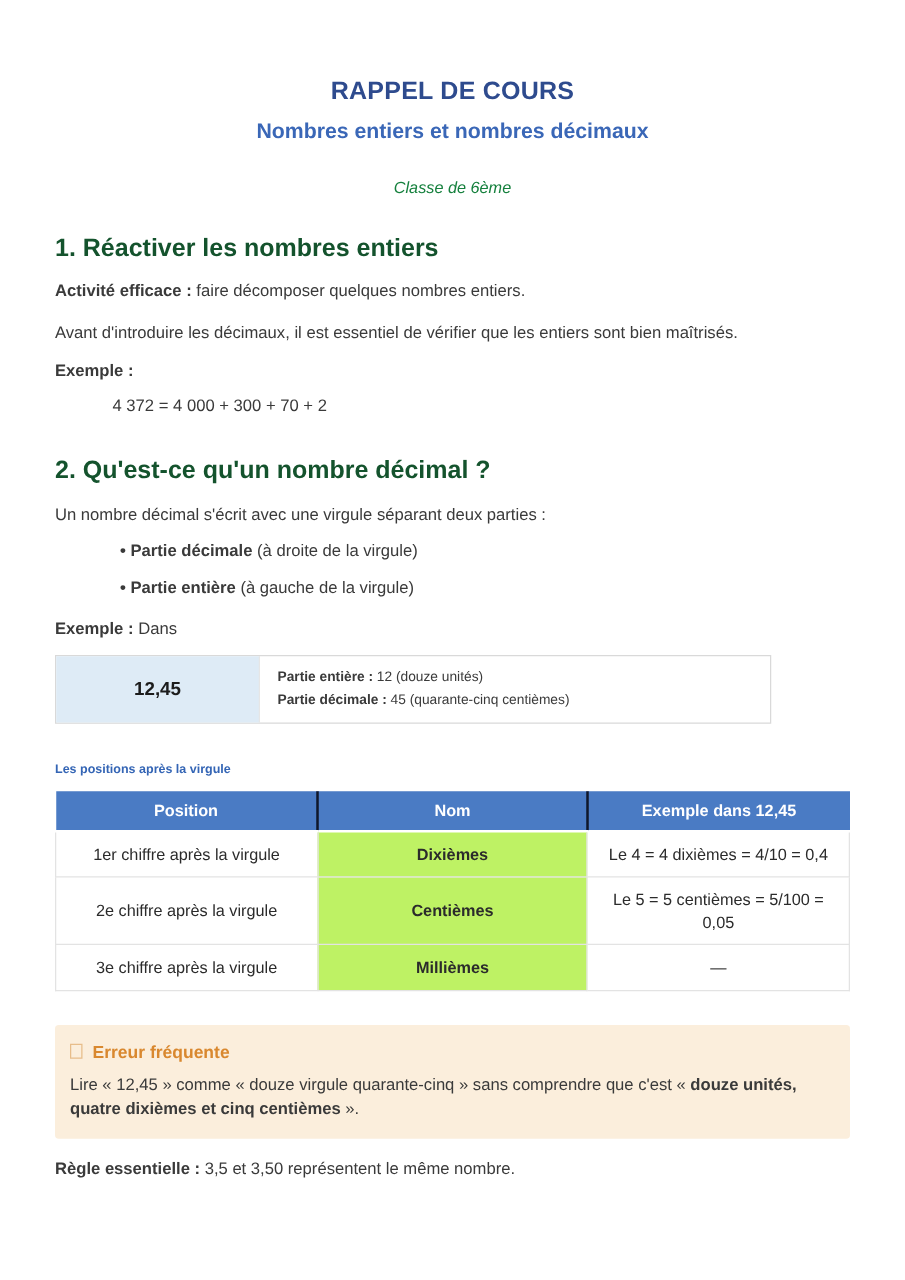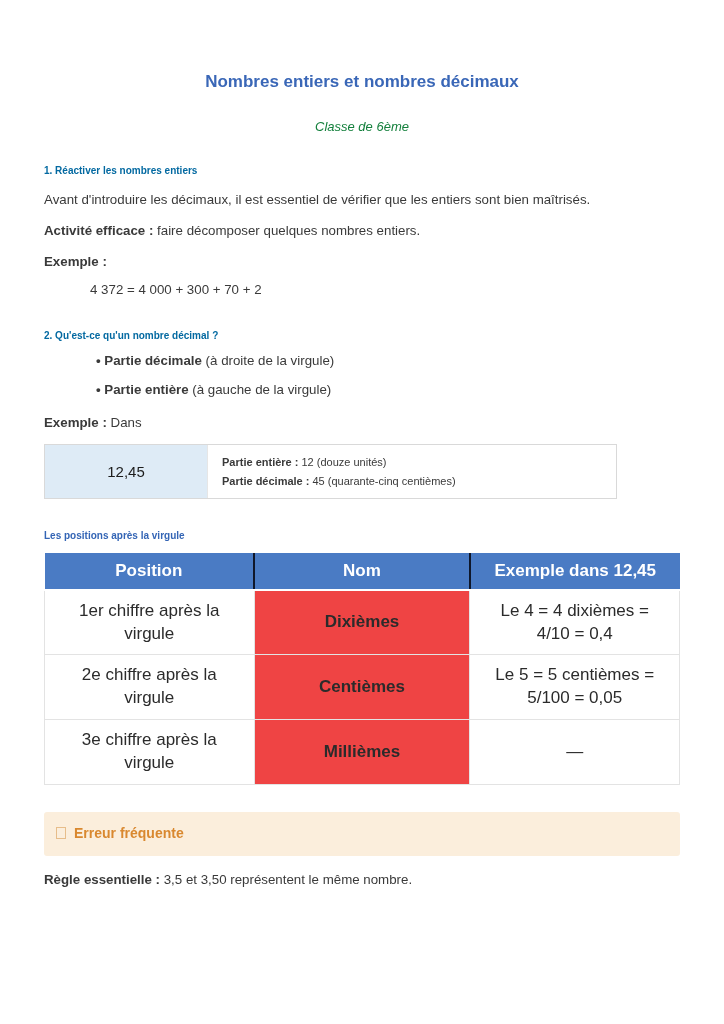--- a/index.html
+++ b/index.html
@@ -9,74 +9,76 @@
     font-family: "Liberation Sans", sans-serif; color: #3a3a3a;
     overflow: hidden;
   }
   .page { padding: 62px 44px 0 44px; width: 724px; }
   .b { font-weight: bold; }
 
   h1.title { font-size: 20px; color: #2e4b8e; text-align: center; margin: 0; letter-spacing: 0.2px; }
   h2.subtitle { font-size: 17px; color: #3a67b7; text-align: center; margin: 10px 0 0; }
   p.classline { font-style: italic; font-size: 13px; text-align: center; margin: 27px 0 0; color: #15803d; }
 
-  h3.sec { font-size: 10px; color: #0369a1; margin: 31px 0 0; }
+  h3.sec { font-size: 20px; color: #14532d; margin: 31px 0 0; }
   p.body { font-size: 13.3px; line-height: 1.35; margin: 15px 0 0; }
   p.tight { margin-top: 13px; }
   p.formula { margin-top: 10px; padding-left: 46px; }
   p.bullet { margin-top: 11px; padding-left: 52px; }
 
   .example-box { display: flex; width: 573px; border: 1px solid #d9d9d9; margin-top: 12px; min-height: 55px; }
   .example-box .num {
     width: 163px; background: #deebf6; border-right: 1px solid #e6e6e6;
     display: flex; align-items: center; justify-content: center;
-    font-weight: normal; font-size: 15px; color: #1c1c1c;
+    font-weight: bold; font-size: 15px; color: #1c1c1c;
   }
   .example-box .desc { flex: 1; padding: 7px 14px 8px; }
   .example-box .desc p { margin: 3px 0 0; font-size: 11px; line-height: 1.45; }
 
   h4.subhead { font-size: 10px; color: #3465b5; margin: 31px 0 0; }
-  table.positions { width: 100%; border-collapse: collapse; margin-top: 12px; font-size: 17px; table-layout: fixed; }
+  table.positions { width: 100%; border-collapse: collapse; margin-top: 12px; font-size: 13px; table-layout: fixed; }
   table.positions th {
     background: #4a7bc4; color: #ffffff; font-weight: bold;
     padding: 8px 6px; text-align: center; border-bottom: 2px solid #ffffff;
   }
   table.positions th + th { border-left: 2px solid #0f172a; }
   table.positions td {
     border: 1px solid #e3e3e3; text-align: center; padding: 9px 12px;
     color: #2b2b2b; line-height: 1.35; background: #ffffff;
   }
-  table.positions td.nom { background: #ef4444; font-weight: bold; }
+  table.positions td.nom { background: #bef264; font-weight: bold; }
   table.positions col.c1 { width: 33%; } table.positions col.c2 { width: 34%; } table.positions col.c3 { width: 33%; }
 
   .error-box { background: #fbeedc; border-radius: 3px; margin-top: 27px; padding: 13px 12px 15px; }
   .error-head { color: #d9882f; font-weight: bold; font-size: 14px; }
   .tofu {
     display: inline-block; width: 10px; height: 12px;
     border: 1px solid #e7bd8a; margin-right: 8px; vertical-align: -1px; background: transparent;
   }
   .error-box p.body { margin-top: 9px; line-height: 1.45; }
 
   h3.sec3 { margin-top: 46px; }
 </style>
 </head>
 <body>
 
 <div class="page">
 
+  <h1 class="title">RAPPEL DE COURS</h1>
   <h2 class="subtitle">Nombres entiers et nombres décimaux</h2>
   <p class="classline">Classe de 6ème</p>
 
   <h3 class="sec">1. Réactiver les nombres entiers</h3>
+  <p class="body tight"><span class="b">Activité efficace :</span><span> faire décomposer quelques nombres entiers.</span></p>
   <p class="body">Avant d'introduire les décimaux, il est essentiel de vérifier que les entiers sont bien maîtrisés.</p>
-  <p class="body tight"><span class="b">Activité efficace :</span><span> faire décomposer quelques nombres entiers.</span></p>
   <p class="body tight b">Exemple :</p>
   <p class="body formula">4 372 = 4 000 + 300 + 70 + 2</p>
 
   <h3 class="sec">2. Qu'est-ce qu'un nombre décimal ?</h3>
+  <p class="body">Un nombre décimal s'écrit avec une virgule séparant deux parties :</p>
   <p class="body bullet"><span class="b">• Partie décimale</span><span> (à droite de la virgule)</span></p>
   <p class="body bullet"><span class="b">• Partie entière</span><span> (à gauche de la virgule)</span></p>
   <p class="body"><span class="b">Exemple :</span><span> Dans</span></p>
 
   <div class="example-box">
     <div class="num">12,45</div>
     <div class="desc">
       <p><span class="b">Partie entière :</span><span> 12 (douze unités)</span></p>
       <p><span class="b">Partie décimale :</span><span> 45 (quarante-cinq centièmes)</span></p>
     </div>
@@ -112,17 +114,18 @@
         <td class="nom">Millièmes</td>
         <td>—</td>
       </tr>
     </tbody>
   </table>
 
   <div class="error-box">
     <div class="error-head">
       <span class="tofu"></span><span>Erreur fréquente</span>
     </div>
+    <p class="body"><span>Lire « 12,45 » comme « douze virgule quarante-cinq » sans comprendre que c'est « </span><span class="b">douze unités, quatre dixièmes et cinq centièmes</span><span> ».</span></p>
   </div>
 
   <p class="body"><span class="b">Règle essentielle :</span><span> 3,5 et 3,50 représentent le même nombre.</span></p>
 
 </div>
 
 </body></html>

